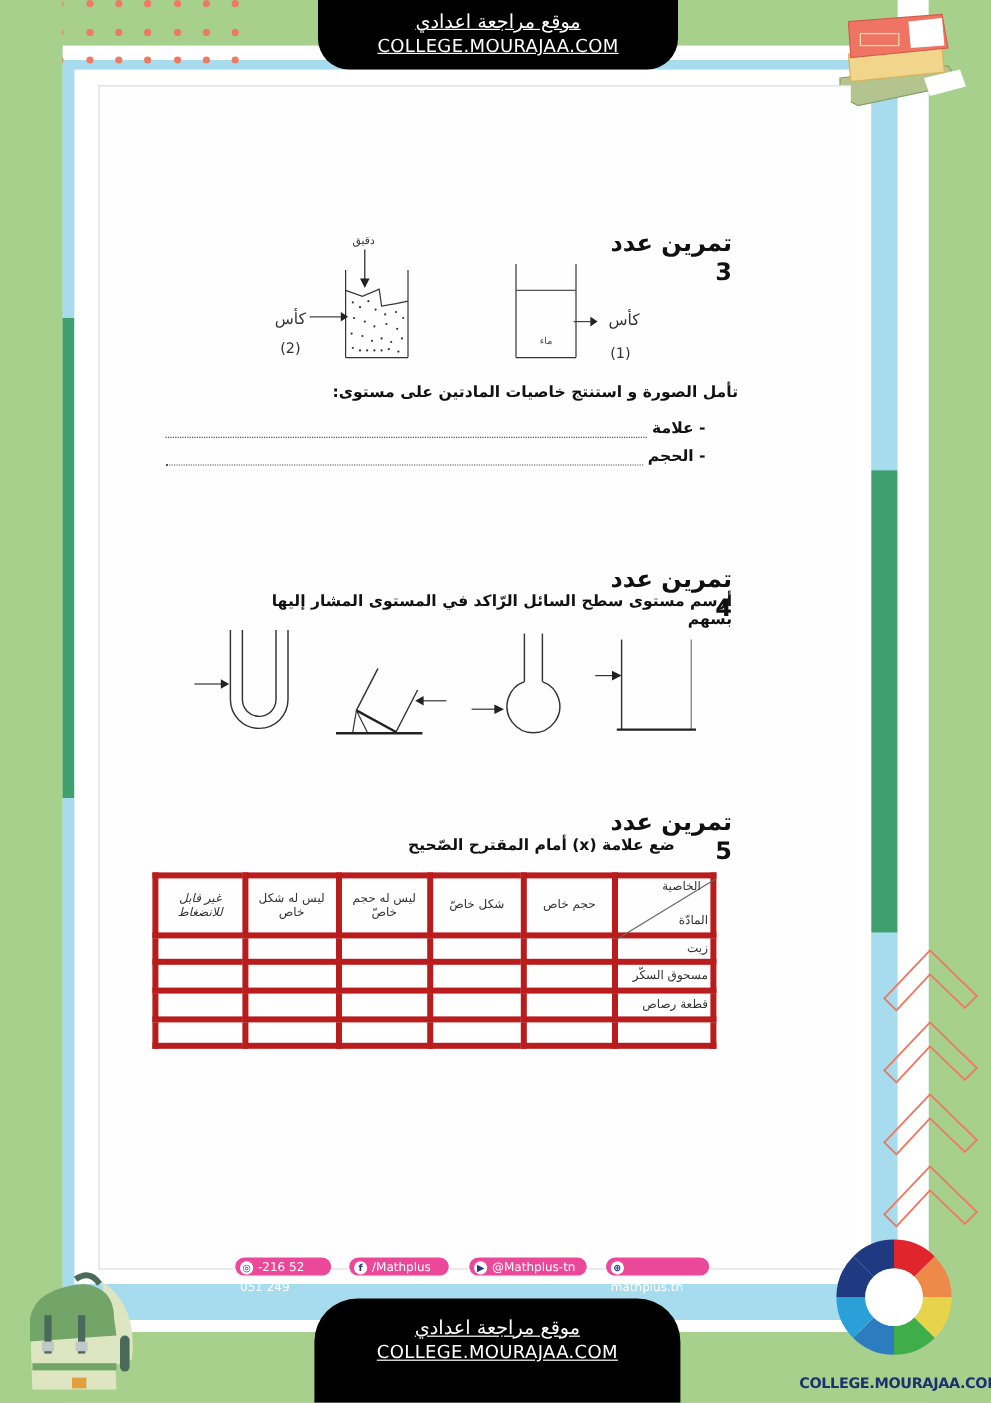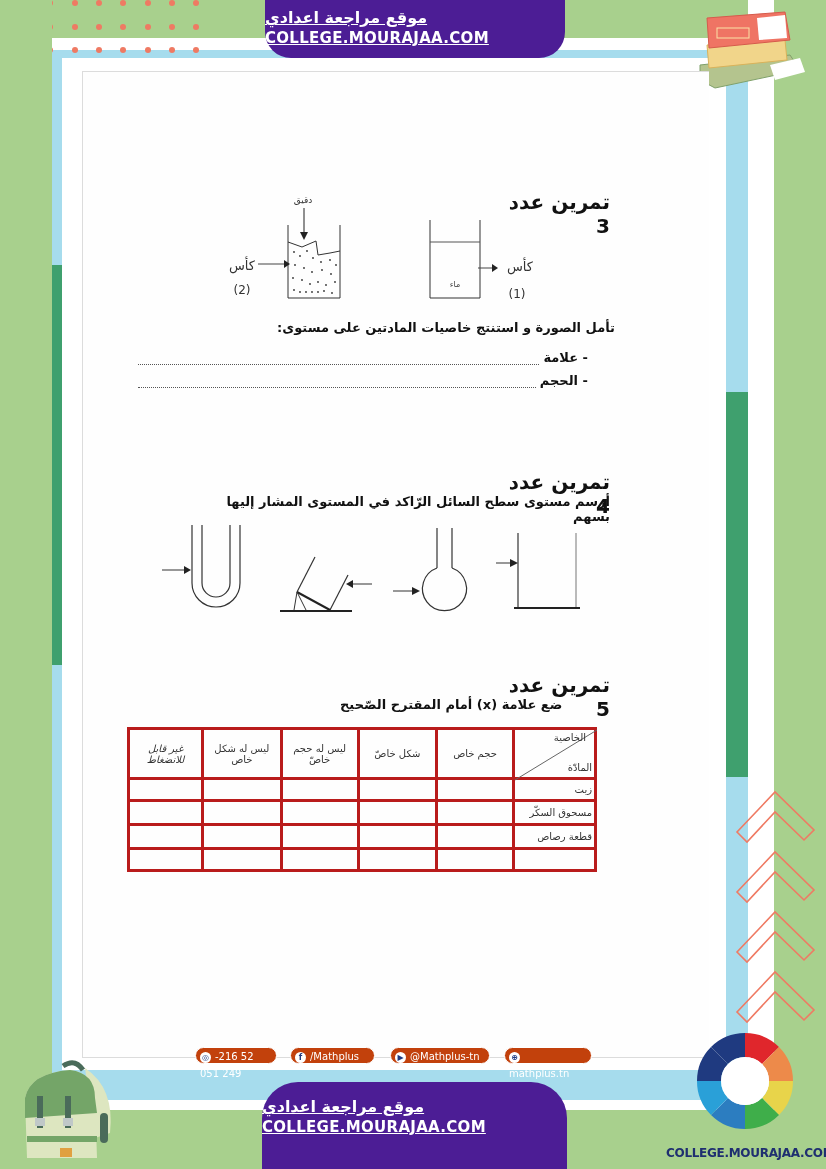--- a/index.html
+++ b/index.html
@@ -9,34 +9,34 @@
   .white-frame{left:52px;top:38px;width:722px;height:1090px;background:#ffffff;}
   .blue-frame{left:52px;top:50px;width:722px;height:1050px;background:#a6dced;}
   .green-stripe-l{left:52px;top:265px;width:10px;height:400px;background:#3fa06e;}
   .green-stripe-r{left:726px;top:392px;width:22px;height:385px;background:#3fa06e;}
   .inner-white{left:62px;top:58px;width:664px;height:1012px;background:#ffffff;}
   .white-band-r{left:748px;top:0px;width:26px;height:1090px;background:#ffffff;}
   .page{left:82px;top:71px;width:626px;height:985px;background:#fefefe;border-left:1px solid #dcdcdc;border-top:1px solid #dcdcdc;border-bottom:1px solid #dcdcdc;}
   .dots{left:0;top:0;width:200px;height:60px;}
   .dot{position:absolute;width:6px;height:6px;border-radius:50%;background:#ef7a63;}
   
-  .banner{background:#4c1d95;color:#fff;text-align:left;font-weight:bold;border-radius:26px;}
+  .banner{background:#000000;color:#fff;text-align:center;font-weight:normal;border-radius:26px;}
   .banner .ar{font-size:16px;text-decoration:underline;line-height:20px;font-family:"DejaVu Sans",sans-serif;}
   .banner .en{font-size:15px;text-decoration:underline;line-height:20px;letter-spacing:0.3px;}
   .banner-top{left:265px;top:0;width:300px;height:58px;border-radius:0 0 26px 26px;padding-top:8px;box-sizing:border-box;}
   .banner-bot{left:262px;top:1082px;width:305px;height:87px;border-radius:36px 36px 0 0;padding-top:15px;box-sizing:border-box;}
   
   .doc{font-family:"DejaVu Sans",sans-serif;color:#111;direction:rtl;}
   .h{font-weight:bold;font-size:20px;}
   .txt{font-size:13px;font-weight:bold;}
   .dotline{border-bottom:1px dotted #555;}
   svg{position:absolute;overflow:visible;}
   table.props{position:absolute;left:127px;top:727px;width:470px;border-collapse:collapse;direction:rtl;font-size:10px;color:#333;}
-  table.props td{border:3px solid #b91c1c;text-align:center;vertical-align:middle;padding:2px;}
-  .pill{position:absolute;top:1047px;height:17px;background:#c2410c;border-radius:9px;color:#fff;font-size:10px;line-height:17px;padding:0 8px 0 4px;border:1px solid #fff;box-sizing:border-box;}
+  table.props td{border:5px solid #b91c1c;text-align:center;vertical-align:middle;padding:2px;}
+  .pill{position:absolute;top:1047px;height:17px;background:#ec4899;border-radius:9px;color:#fff;font-size:10px;line-height:17px;padding:0 8px 0 4px;border:1px solid #fff;box-sizing:border-box;}
   .pill .ic{display:inline-block;width:11px;height:11px;border-radius:50%;background:#fff;color:#1f3a80;font-size:8px;line-height:11px;text-align:center;vertical-align:middle;margin-right:4px;font-weight:bold;}
   .brand-text{position:absolute;left:666px;top:1146px;width:160px;text-align:center;color:#1f2f70;font-weight:bold;font-size:12px;letter-spacing:-0.3px;}
 </style>
 </head>
 <body>
 
 <div class="abs white-frame"></div>
 <div class="abs blue-frame"></div>
 <div class="abs green-stripe-l"></div>
 <div class="abs green-stripe-r"></div>

